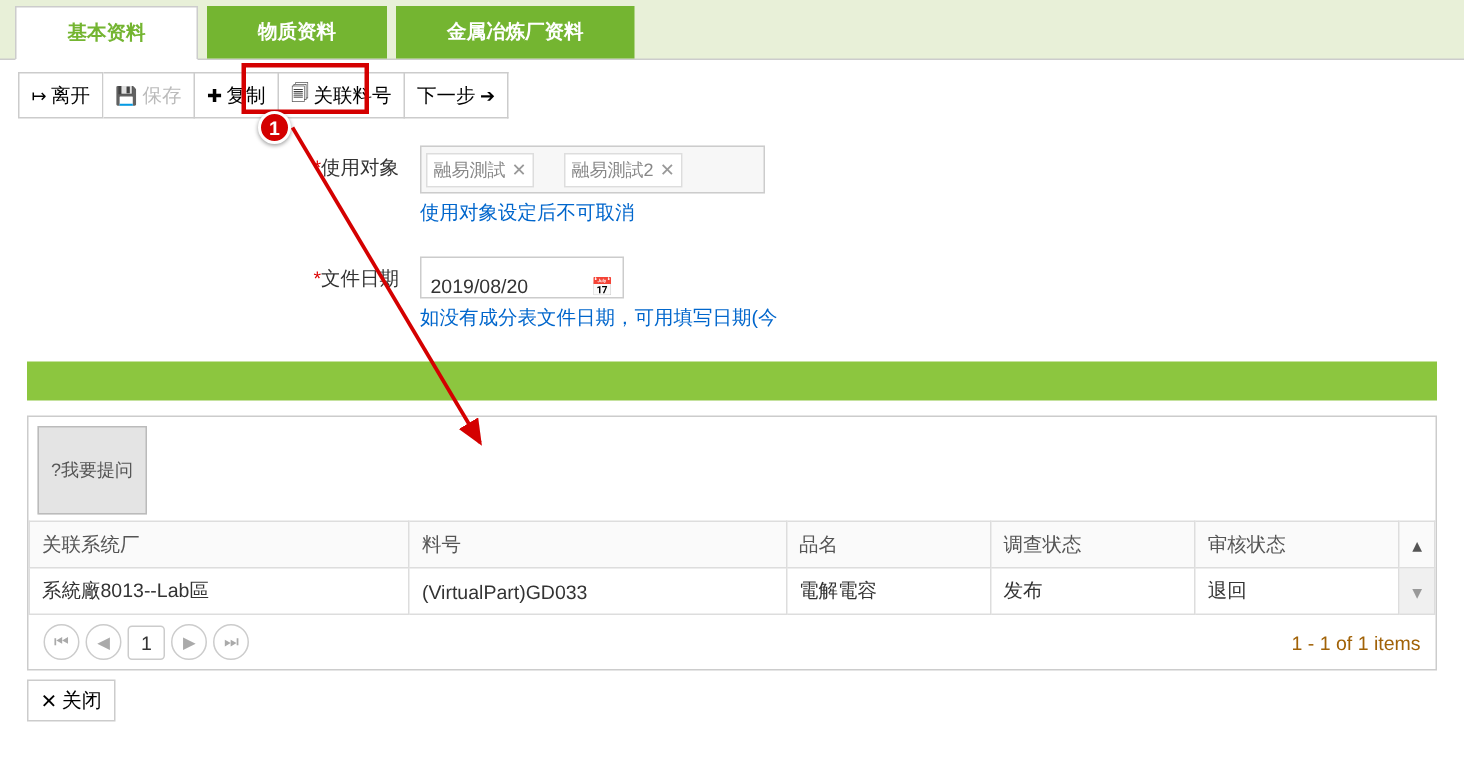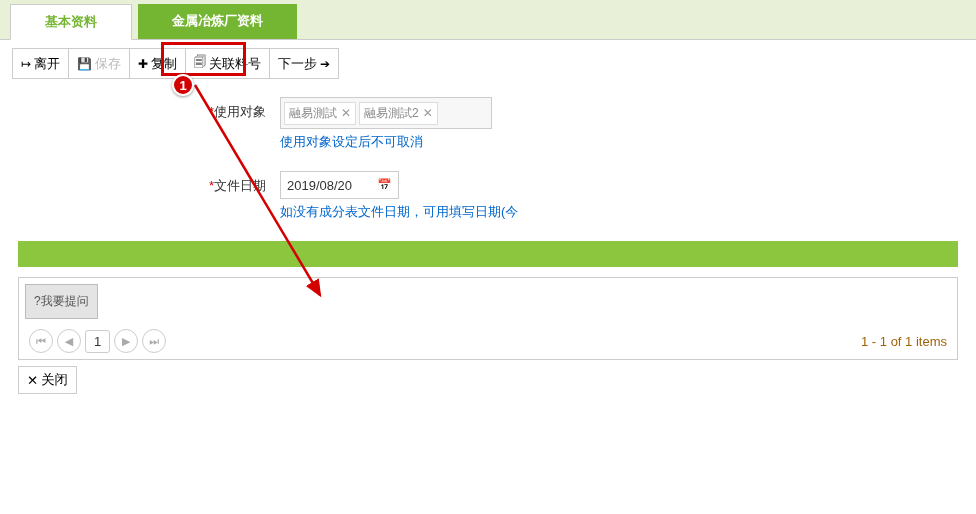--- a/index.html
+++ b/index.html
@@ -15,32 +15,32 @@
   .tbtn.disabled { color: #bbb; }
   .tbtn .ic { font-size: 12px; }
   
   .highlight-box { position: absolute; border: 3px solid #d40000; pointer-events: none; }
   .callout-circle { position: absolute; width: 22px; height: 22px; border-radius: 50%; background: #d40000; color: #fff; font-weight: bold; display: flex; align-items: center; justify-content: center; border: 2px solid #fff; box-shadow: 0 1px 3px rgba(0,0,0,.4); font-size: 13px; }
   
   .form-area { padding: 10px 20px; }
   .form-row { display: flex; align-items: flex-start; margin-bottom: 10px; }
   .form-label { width: 260px; text-align: right; padding-right: 14px; padding-top: 6px; }
   .form-label .req { color: #d00; }
-  .tag-box { border: 1px solid #ccc; background: #f7f7f7; width: 212px; min-height: 32px; padding: 3px; display: flex; flex-wrap: wrap; gap: 3px; align-items: center; }
+  .tag-box { border: 1px solid #ccc; background: #f7f7f7; width: 230px; min-height: 32px; padding: 3px; display: flex; flex-wrap: wrap; gap: 20px; align-items: center; }
   .tag { background: #fff; border: 1px solid #ddd; padding: 2px 4px; color: #888; display: inline-flex; align-items: center; gap: 4px; font-size: 12px; }
   .tag .x { cursor: pointer; color: #999; }
   .input-ro { border: 1px solid #ccc; background: #eee; width: 230px; height: 28px; padding: 0 8px; display: flex; align-items: center; }
-  .date-wrap { border: 1px solid #ccc; width: 119px; height: 28px; display: flex; align-items: center; padding: 0 6px; justify-content: space-between; }
+  .date-wrap { border: 1px solid #ccc; width: 136px; height: 28px; display: flex; align-items: flex-end; padding: 0 6px; justify-content: space-between; }
   .cal-ic { color: #bbb; font-size: 12px; }
   .hint { color: #0066cc; font-size: 13px; margin-top: 4px; }
   
   .green-bar { background: #8cc63f; height: 26px; margin: 0 18px 10px 18px; }
   
   .lower-pane { border: 1px solid #ccc; margin: 0 18px; padding: 0; }
-  .ask-tab { background: #e4e4e4; border: 1px solid #bbb; display: inline-block; padding: 8px 8px; margin: 6px 6px 4px 6px; color: #555; font-size: 12px; }
+  .ask-tab { background: #e4e4e4; border: 1px solid #bbb; display: inline-block; padding: 20px 8px; margin: 6px 6px 4px 6px; color: #555; font-size: 12px; }
   
   table.grid { width: 100%; border-collapse: collapse; }
   table.grid th, table.grid td { border: 1px solid #ddd; padding: 6px 8px; text-align: left; font-weight: normal; font-size: 13px; }
   table.grid th { background: #fafafa; color: #555; }
   .scroll-btn { width: 18px; background: #f0f0f0; text-align: center; color: #999; border: 1px solid #ddd; }
   
   .pager { display: flex; align-items: center; justify-content: space-between; padding: 6px 10px; }
   .pager-left { display: flex; gap: 4px; align-items: center; }
   .pg-btn { width: 24px; height: 24px; border: 1px solid #ccc; border-radius: 12px; background: #fff; display: flex; align-items: center; justify-content: center; color: #aaa; font-size: 11px; }
   .pg-num { border: 1px solid #ccc; border-radius: 3px; padding: 3px 8px; }
@@ -51,20 +51,21 @@
   svg.arrow { position: absolute; pointer-events: none; }
 </style>
 </head>
 <body>
 
 
 
 
 <div class="tab-strip">
   <div class="tab active">基本资料</div>
+  <div class="tab">物质资料</div>
   <div class="tab">金属冶炼厂资料</div>
 </div>
 
 
 <div class="toolbar" style="position:relative;">
   <button class="tbtn">
       <span class="ic">↦</span>
       <span>离开</span>
     </button>
   <button class="tbtn disabled">
@@ -129,20 +130,42 @@
     </div>
   </div>
 </div>
 
 
 <div class="green-bar"></div>
 
 
 <div class="lower-pane">
   <div class="ask-tab">?我要提问</div>
+  <table class="grid">
+    <thead>
+      <tr>
+        <th>关联系统厂</th>
+        <th>料号</th>
+        <th>品名</th>
+        <th>调查状态</th>
+        <th>审核状态</th>
+        <th class="scroll-btn">▴</th>
+      </tr>
+    </thead>
+    <tbody>
+      <tr>
+        <td>系統廠8013--Lab區</td>
+        <td>(VirtualPart)GD033</td>
+        <td>電解電容</td>
+        <td>发布</td>
+        <td>退回</td>
+        <td class="scroll-btn">▾</td>
+      </tr>
+    </tbody>
+  </table>
   <div class="pager">
     <div class="pager-left">
       <div class="pg-btn">⏮</div>
       <div class="pg-btn">◀</div>
       <div class="pg-num">1</div>
       <div class="pg-btn">▶</div>
       <div class="pg-btn">⏭</div>
     </div>
     <div class="pager-right">1 - 1 of 1 items</div>
   </div>

